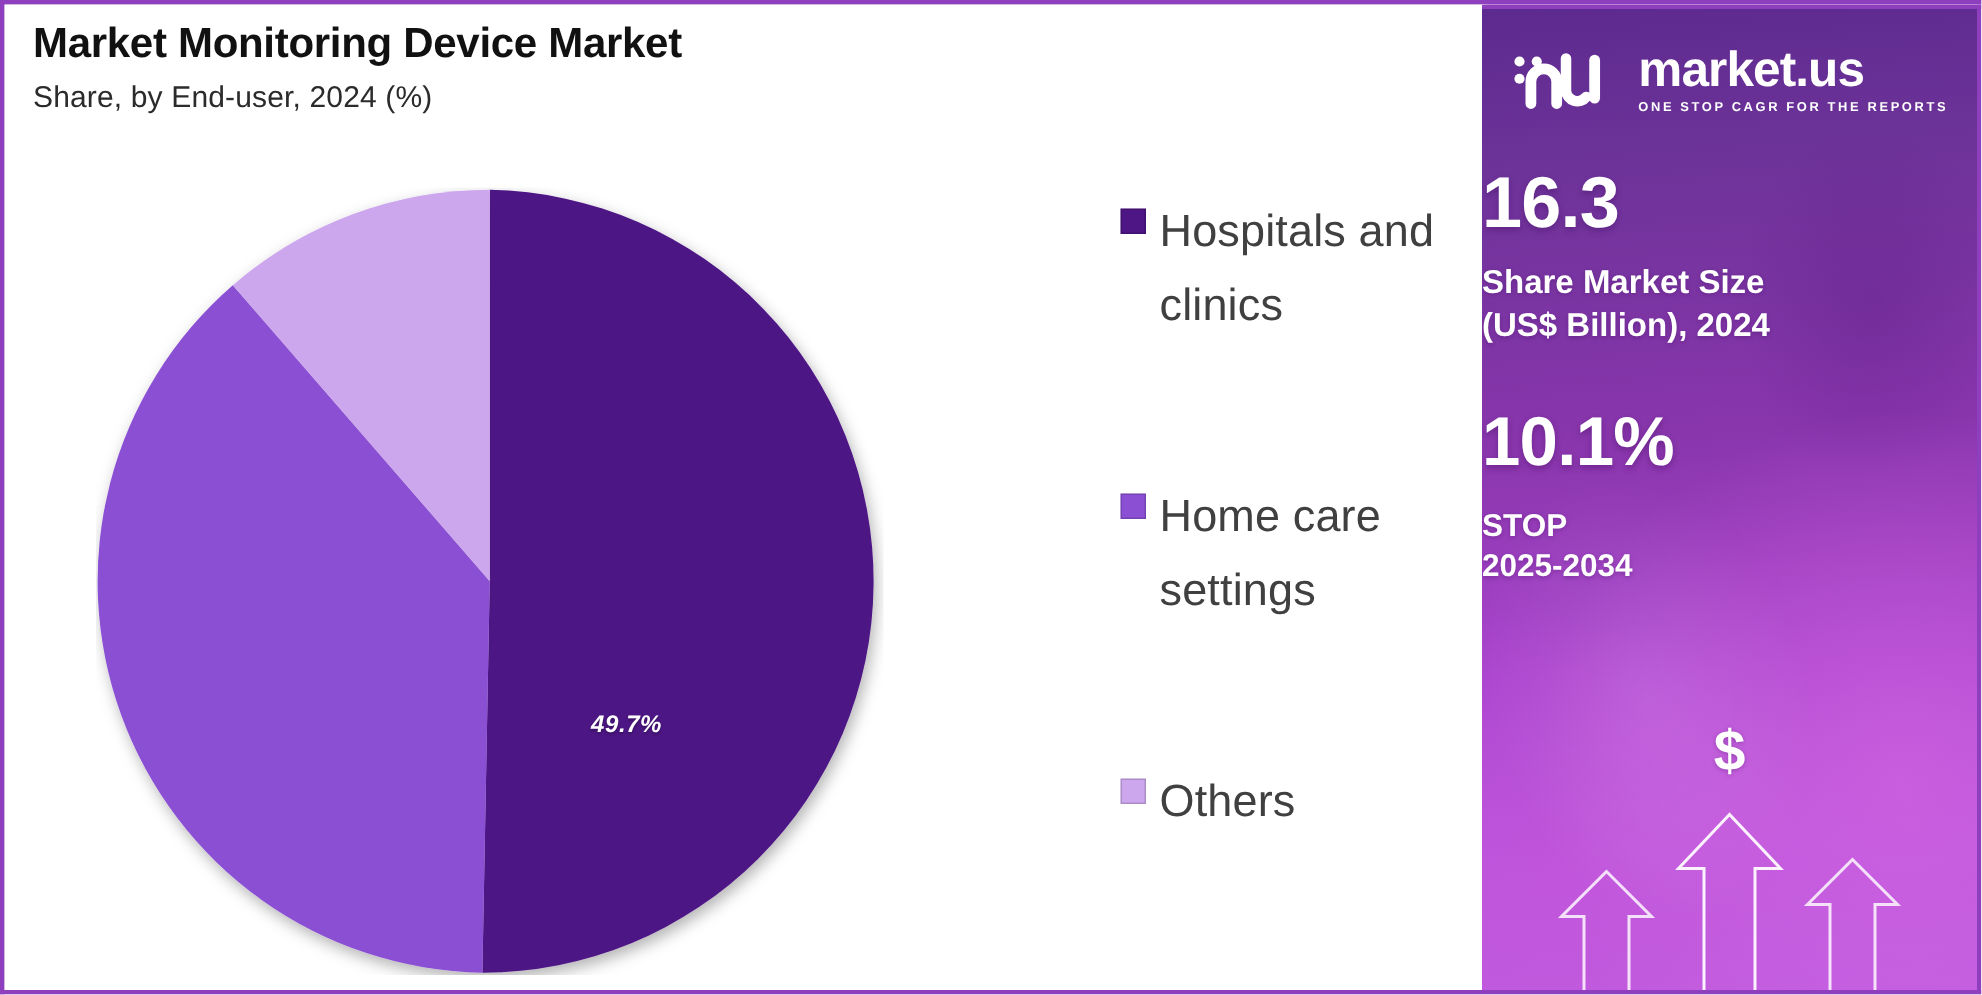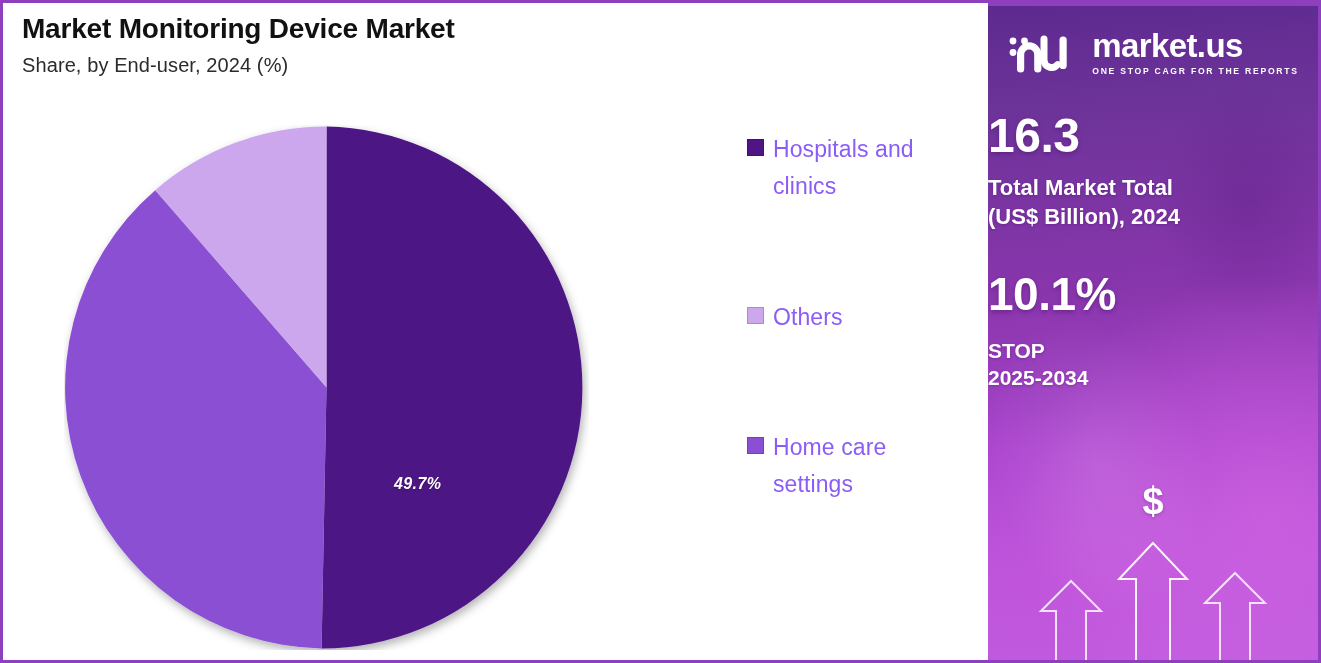--- a/index.html
+++ b/index.html
@@ -73,22 +73,22 @@
   }
   .legend-item:last-child { margin-bottom: 0; }
   .legend-swatch {
     width: 17px; height: 17px;
     flex: 0 0 17px;
     margin-top: 8px;
     margin-right: 9px;
     border: 1px solid rgba(0,0,0,0.16);
   }
   .legend-label {
-    font-size: 23px;
-    color: #8b5cf6;
+    font-size: 30px;
+    color: #404040;
     line-height: 1.62;
     letter-spacing: 0.1px;
   }
 
   
   .stats-panel {
     position: absolute;
     right: 0; top: 0;
     width: 333px; height: 663px;
     background:
@@ -225,27 +225,27 @@
     </div>
 
     <div class="legend">
 
       <div class="legend-item">
         <span class="legend-swatch" style="background:#4e1585"></span>
         <span class="legend-label">Hospitals and clinics</span>
       </div>
 
       <div class="legend-item">
+        <span class="legend-swatch" style="background:#8b4fd4"></span>
+        <span class="legend-label">Home care settings</span>
+      </div>
+
+      <div class="legend-item">
         <span class="legend-swatch" style="background:#cda7ed"></span>
         <span class="legend-label">Others</span>
-      </div>
-
-      <div class="legend-item">
-        <span class="legend-swatch" style="background:#8b4fd4"></span>
-        <span class="legend-label">Home care settings</span>
       </div>
 
     </div>
   </div>
 
   <div class="stats-panel">
 
     <div class="logo-row">
       <svg class="logo-mark" viewBox="0 0 62 48">
         <circle cx="6" cy="13" r="3.4" fill="#ffffff"></circle>
@@ -257,21 +257,21 @@
       </svg>
       <span class="logo-text-wrap">
         <span class="logo-word">market.us</span>
         <span class="logo-tag">ONE STOP CAGR FOR THE REPORTS</span>
       </span>
     </div>
 
     <div class="stat-block first">
       <div class="stat-value">16.3</div>
       <div class="stat-caption">
-        <div>Total Market Total</div>
+        <div>Share Market Size</div>
         <div>(US$ Billion), 2024</div>
       </div>
     </div>
 
     <div class="stat-block second">
       <div class="stat-value">10.1%</div>
       <div class="stat-caption">
         <div>STOP</div>
         <div>2025-2034</div>
       </div>

